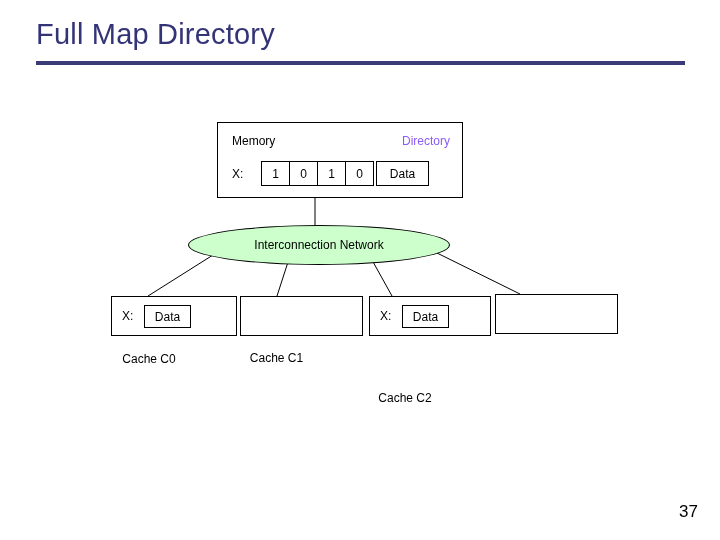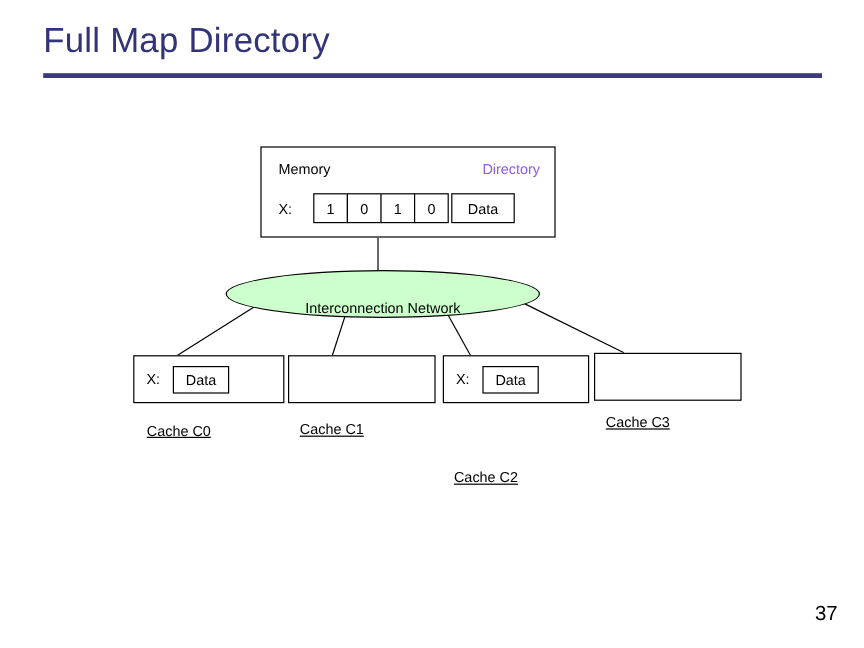--- a/index.html
+++ b/index.html
@@ -121,21 +121,21 @@
     position: absolute;
     left: 188px;
     top: 225px;
     width: 262px;
     height: 40px;
     border: 1px solid #000000;
     border-radius: 50%;
     background: #ccffcc;
     box-sizing: border-box;
     display: flex;
-    align-items: flex-end;
+    align-items: center;
     justify-content: center;
   }
   #network-label {
     font-size: 12px;
     color: #000;
     white-space: nowrap;
   }
 
   
   .cache-box {
@@ -163,21 +163,20 @@
     font-size: 12px;
     color: #000;
     background: #fff;
   }
   .cache-caption {
     position: absolute;
     font-size: 12px;
     color: #000;
     white-space: nowrap;
     text-align: center;
-    text-decoration: underline;
   }
 
   
   #connectors {
     position: absolute;
     left: 0;
     top: 0;
     width: 720px;
     height: 540px;
     pointer-events: none;
@@ -234,17 +233,16 @@
   <div class="dbox cache-box" id="cache-box-1" style="left:215px; width:123px;"></div>
   <div class="cache-caption" id="cache-caption-1" style="left:215px; top:351px; width:123px;">Cache C1</div>
 
   <div class="dbox cache-box" id="cache-box-2" style="left:344px; width:122px;">
     <span class="cache-addr">X:</span>
     <span class="cache-data">Data</span>
   </div>
   <div class="cache-caption" id="cache-caption-2" style="left:344px; top:348px; width:122px;margin-top:43px;">Cache C2</div>
 
   <div class="dbox cache-box" id="cache-box-3" style="left:470px; width:123px; top:294px;"></div>
-  <div class="cache-caption" id="cache-caption-3" style="left:470px; top:345px; width:123px;">Cache C3</div>
 
   <div id="page-number">37</div>
 
 </div>
 
 </body></html>

